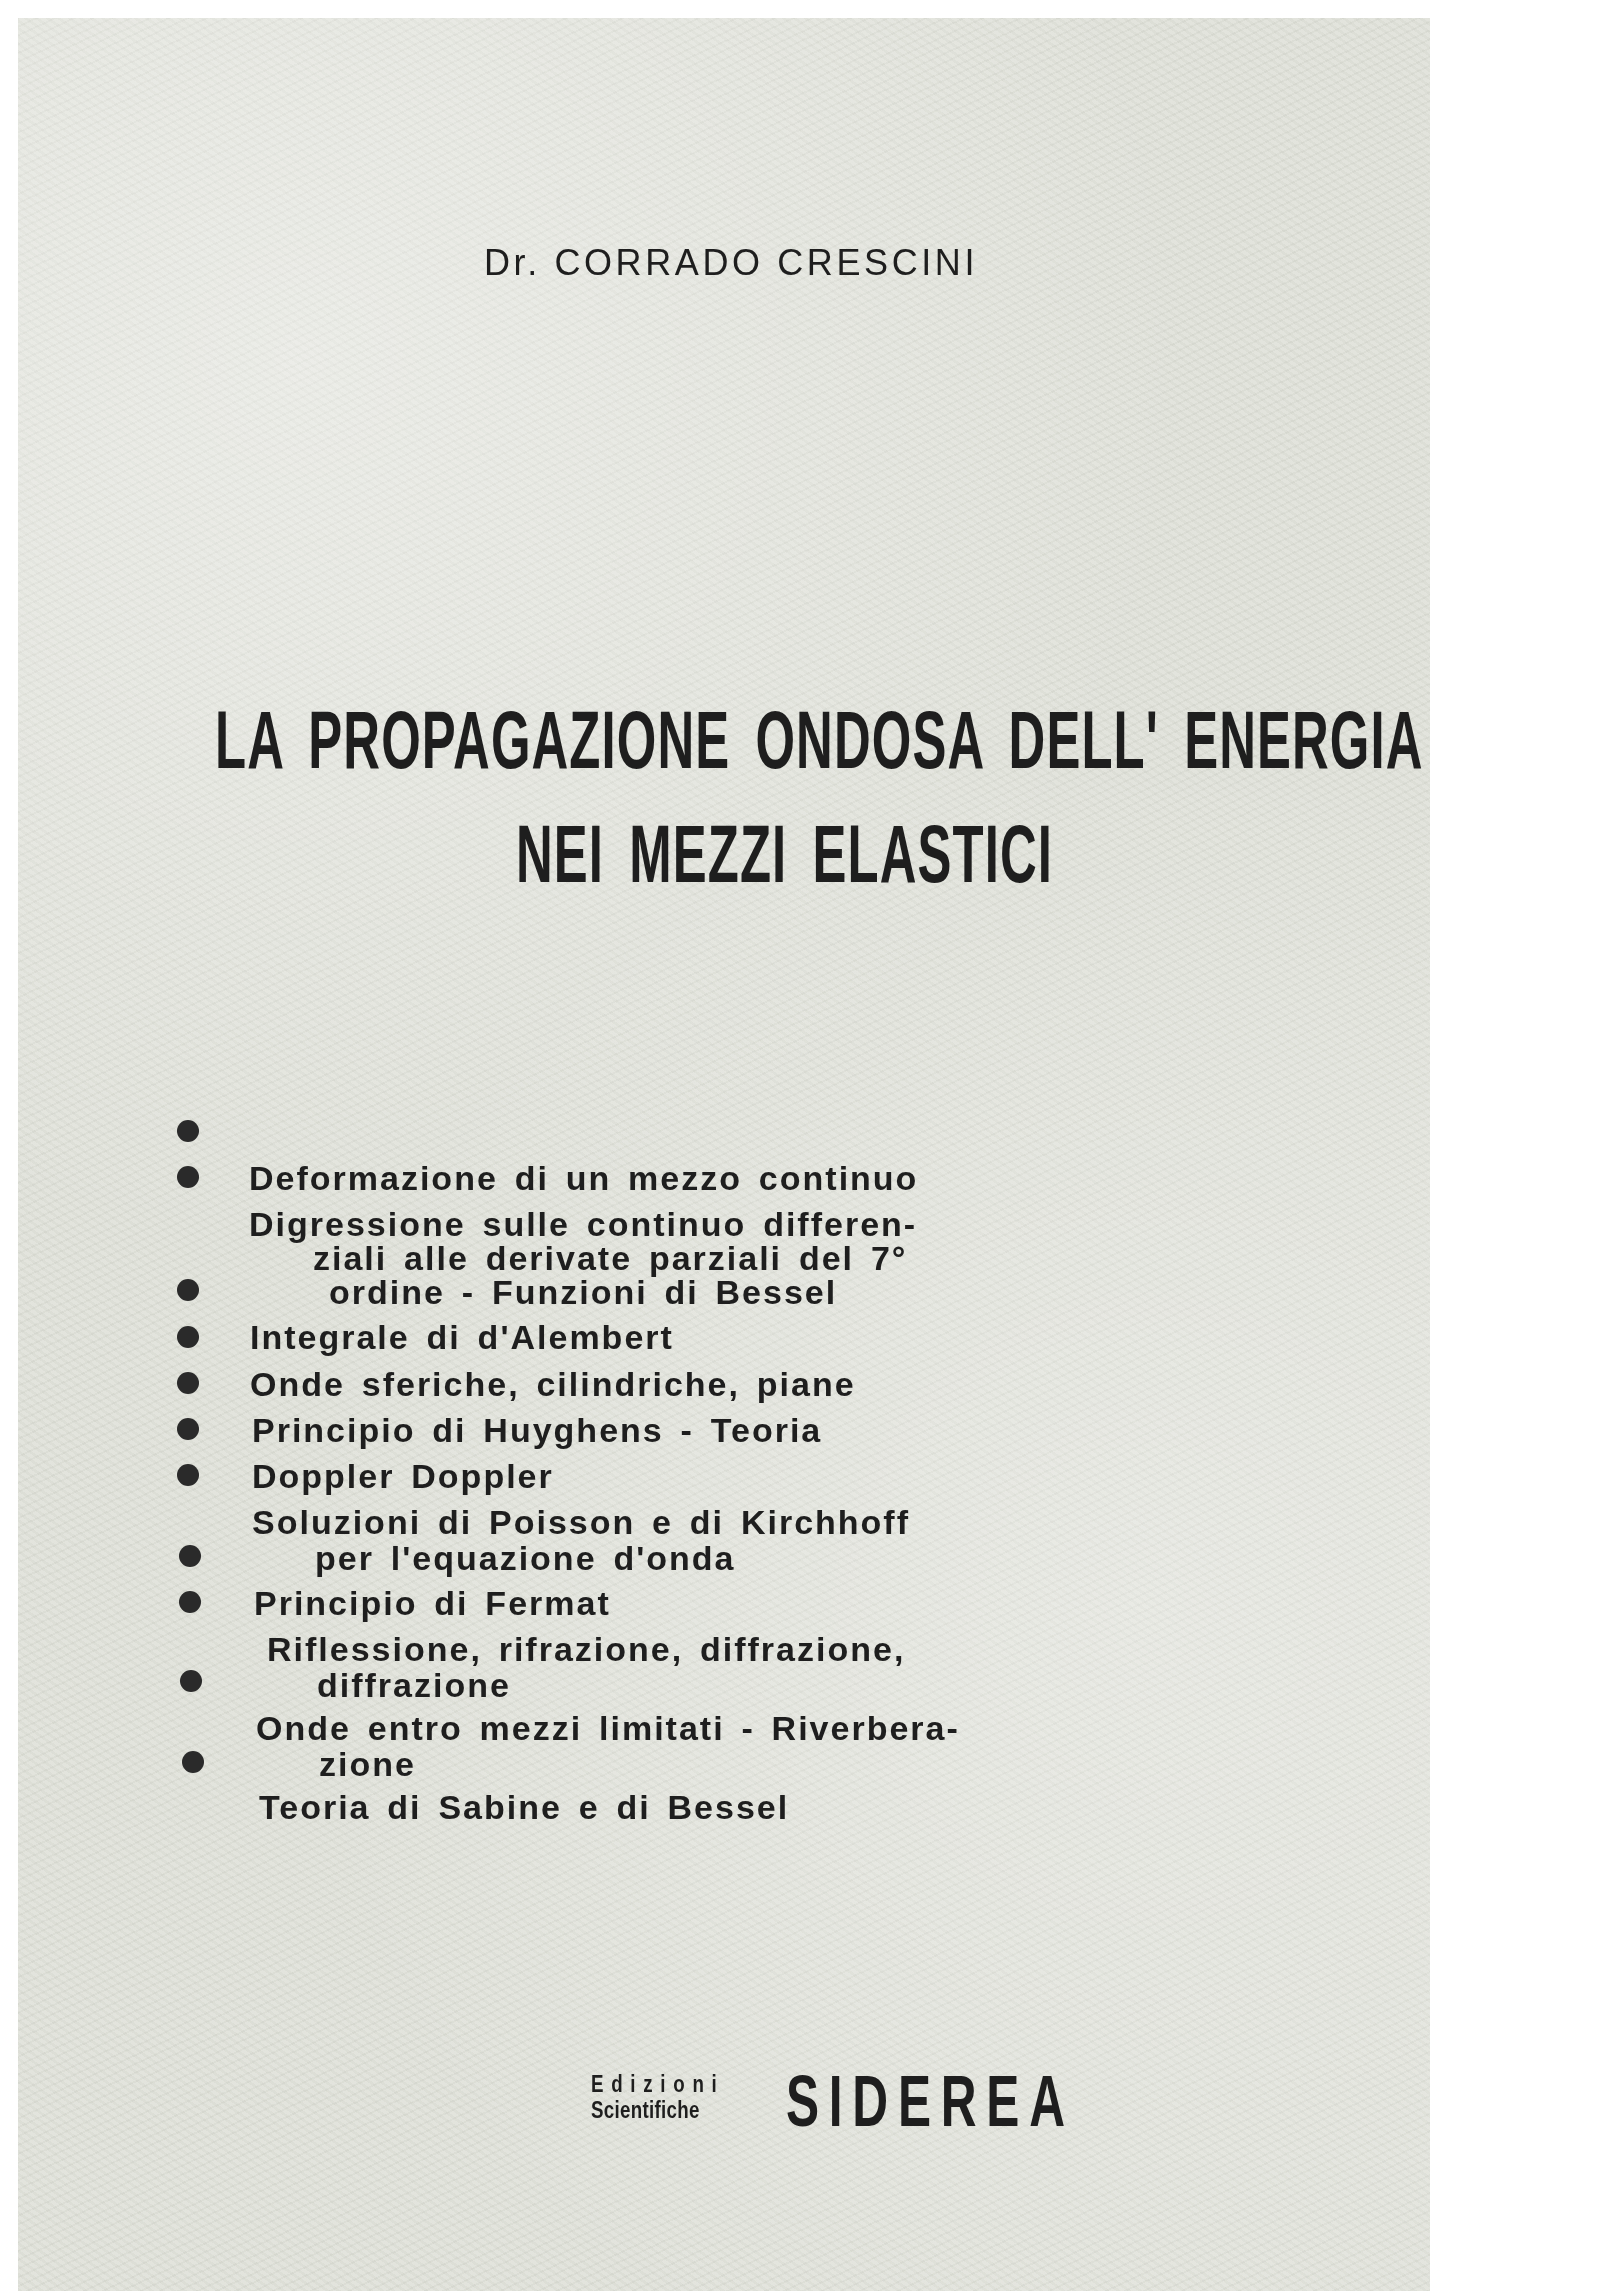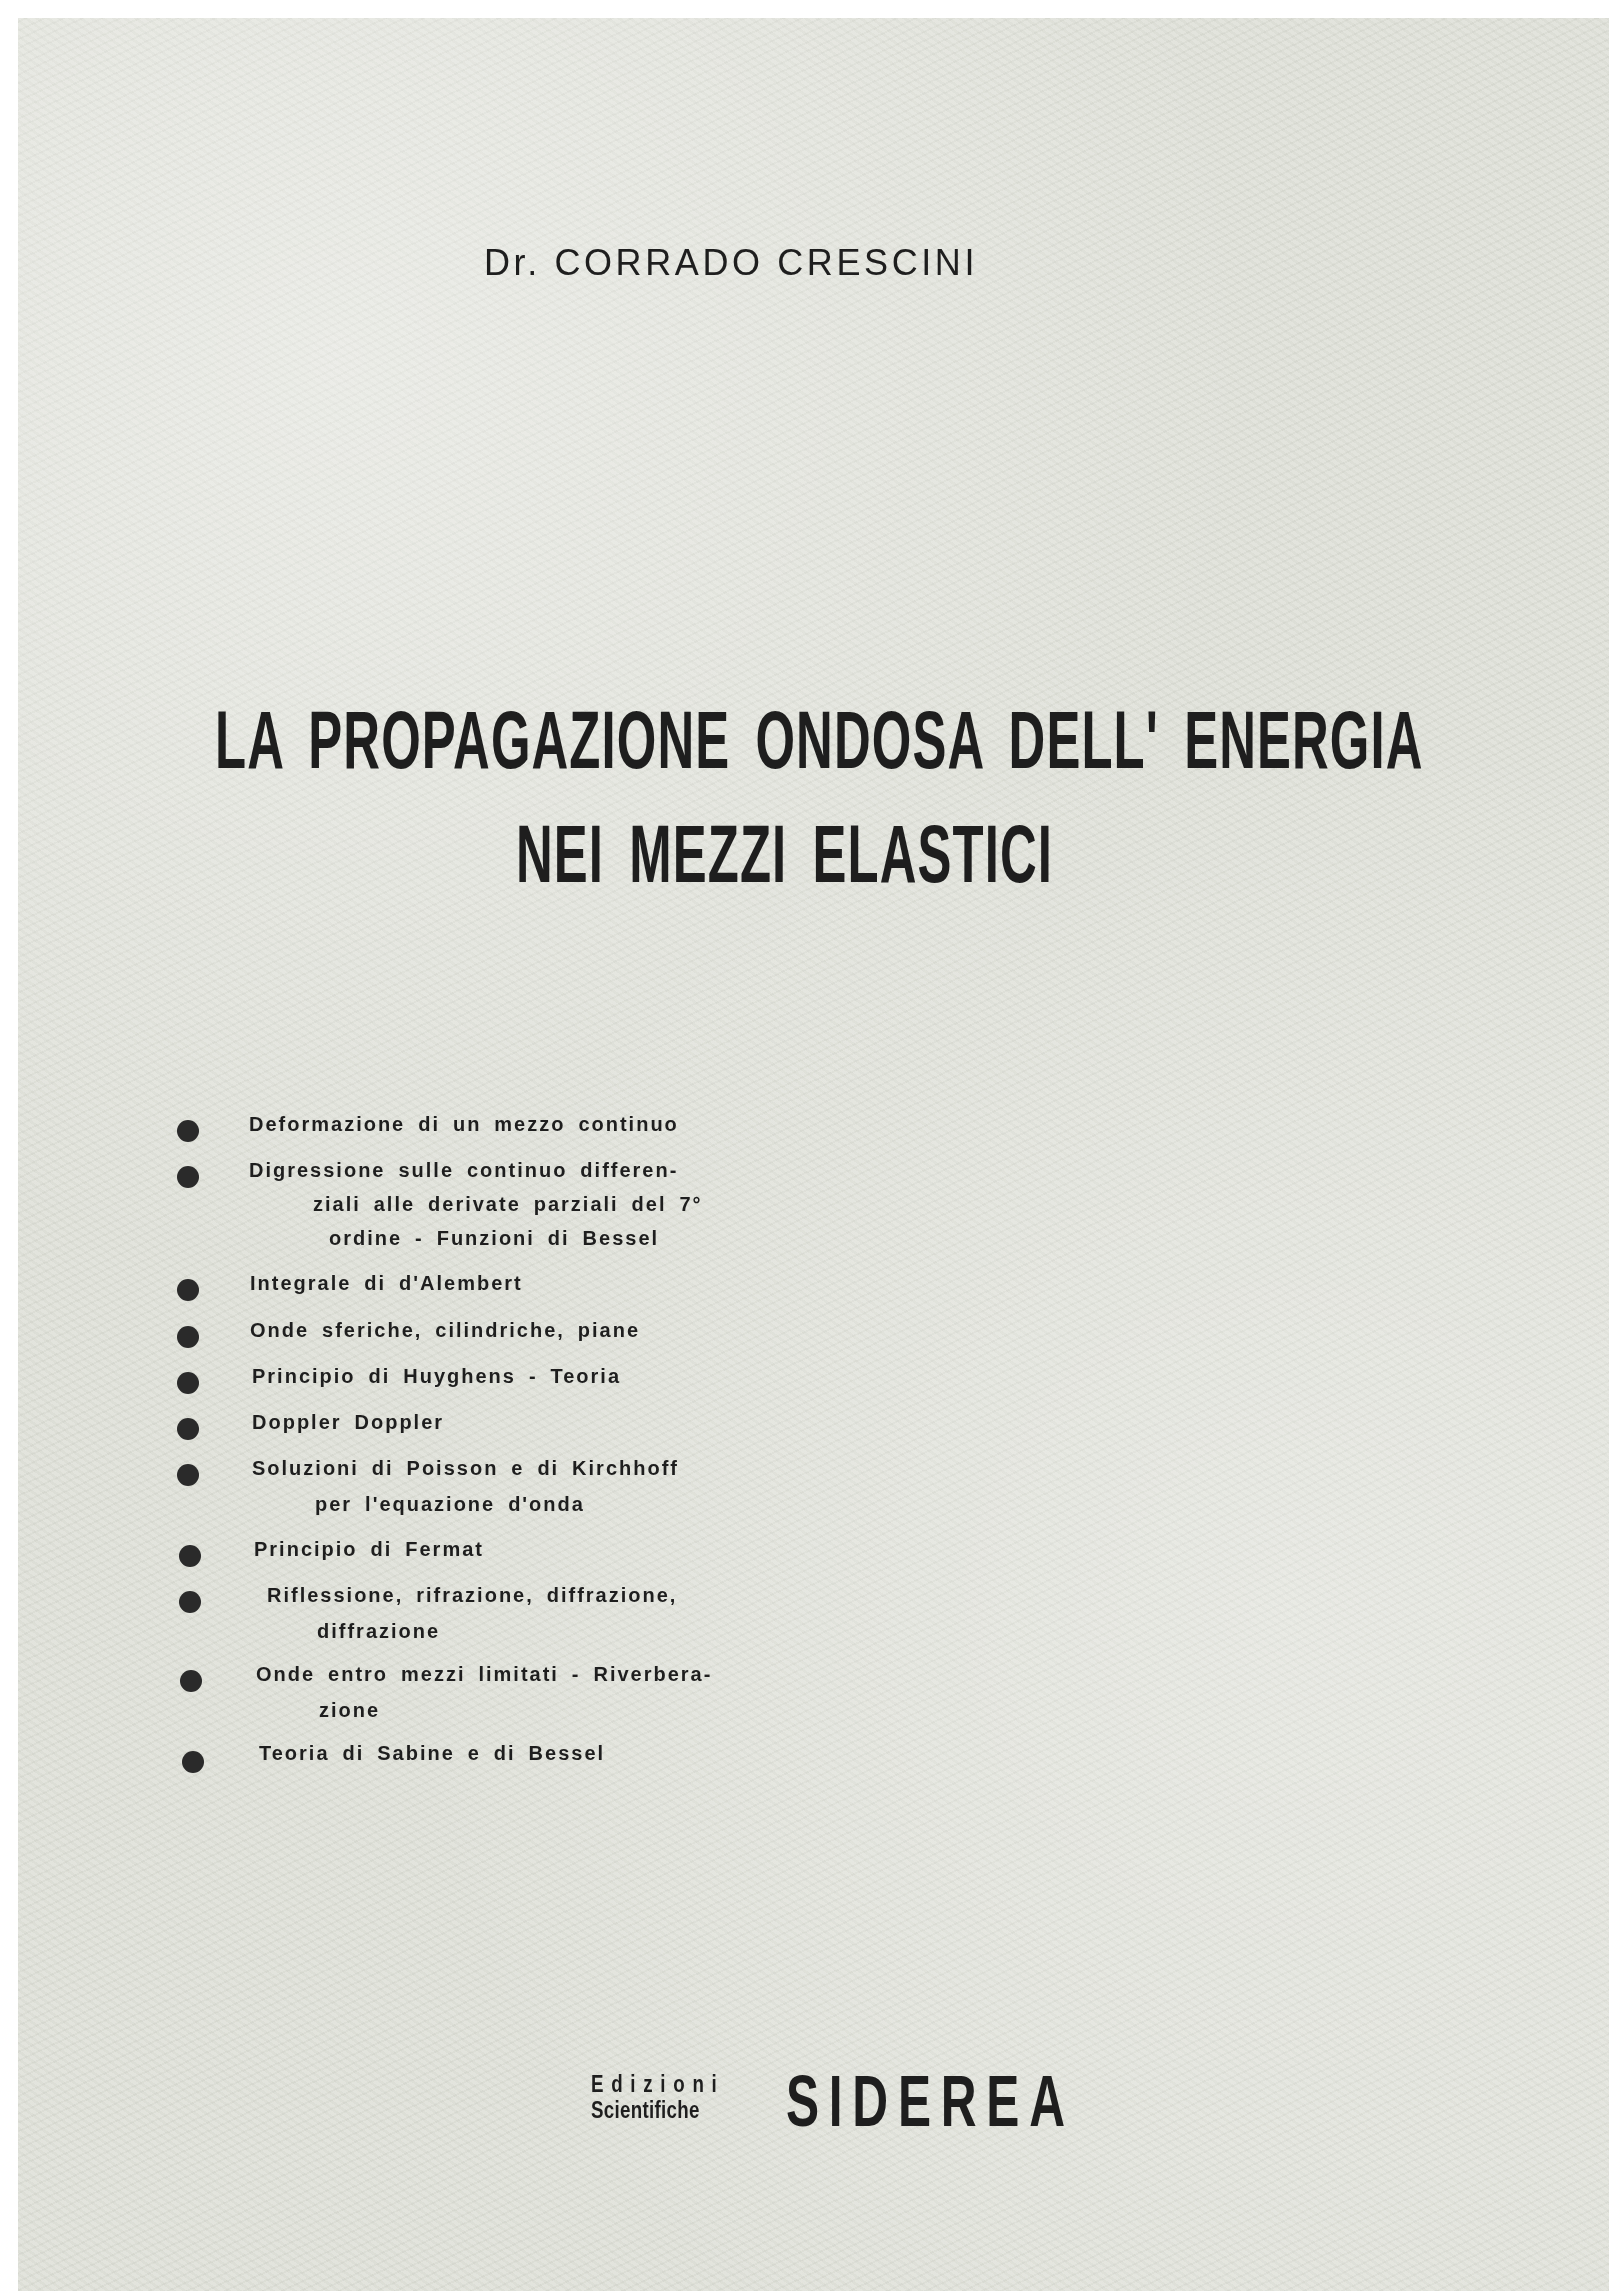--- a/index.html
+++ b/index.html
@@ -1,21 +1,21 @@
 <!DOCTYPE html>
 <html style="font-size:14.3px"><head>
 <meta charset="utf-8">
 <style>
   html, body { margin:0; padding:0; }
   body {
     width:1609px; height:2293px; background:#ffffff; position:relative; overflow:hidden;
     font-family:"Liberation Sans", "DejaVu Sans", sans-serif;
   }
   .cover {
-    position:absolute; left:18px; top:18px; width:1591px; height:2273px;
+    position:absolute; left:18px; top:18px; width:1412px; height:2273px;
     background-color:#dfe1d9;
     background-image:
       radial-gradient(circle at 20% 15%, rgba(255,255,255,0.35) 0, rgba(255,255,255,0) 40%),
       radial-gradient(circle at 80% 70%, rgba(255,255,255,0.25) 0, rgba(255,255,255,0) 45%),
       repeating-linear-gradient(35deg, rgba(150,150,140,0.06) 0 2.7px, rgba(255,255,255,0.05) 2.7px 6.3px),
       repeating-linear-gradient(-25deg, rgba(120,120,110,0.05) 0 1.8px, rgba(255,255,255,0.06) 1.8px 8px);
   }
   .ink { color:#1e1e1e; position:absolute; white-space:nowrap; }
   .author {
     left:466px; top:224px; font-size:36px; letter-spacing:3.6px; font-weight:normal;
@@ -26,22 +26,22 @@
   }
   .title1 { left:197px; top:681px; transform:scaleX(0.62); word-spacing:16px; }
   .title2 { left:498px; top:795px; transform:scaleX(0.62); word-spacing:16px; }
   .toc { position:absolute; left:159px; top:1075px; width:716px; }
   .item { position:absolute; left:0; }
   .bullet {
     position:absolute; left:0; width:22.4px; height:22.4px; border-radius:50%;
     background:#2a2a2a;
   }
   .line {
-    position:absolute; font-weight:bold; font-size:20px; letter-spacing:2px; word-spacing:5.4px;
-    white-space:nowrap; color:#1e1e1e;
+    position:absolute; font-weight:bold; font-size:34px; letter-spacing:2px; word-spacing:5.4px;
+    white-space:nowrap; color:#1e1e1e;margin-top:46px;
   }
   .publisher { position:absolute; left:573px; top:2053px; }
   .pub-small {
     position:absolute; font-weight:bold; font-size:24px; line-height:25px; color:#1e1e1e;
     transform-origin:left top; white-space:nowrap;
   }
   .pub-ed { left:0; top:0; letter-spacing:9.9px; transform:scaleX(0.78); }
   .pub-sci { left:0; top:26px; letter-spacing:0.4px; transform:scaleX(0.78); }
   .pub-big {
     position:absolute; left:195px; top:-7.2px; font-weight:bold; font-size:73px; line-height:73px;

